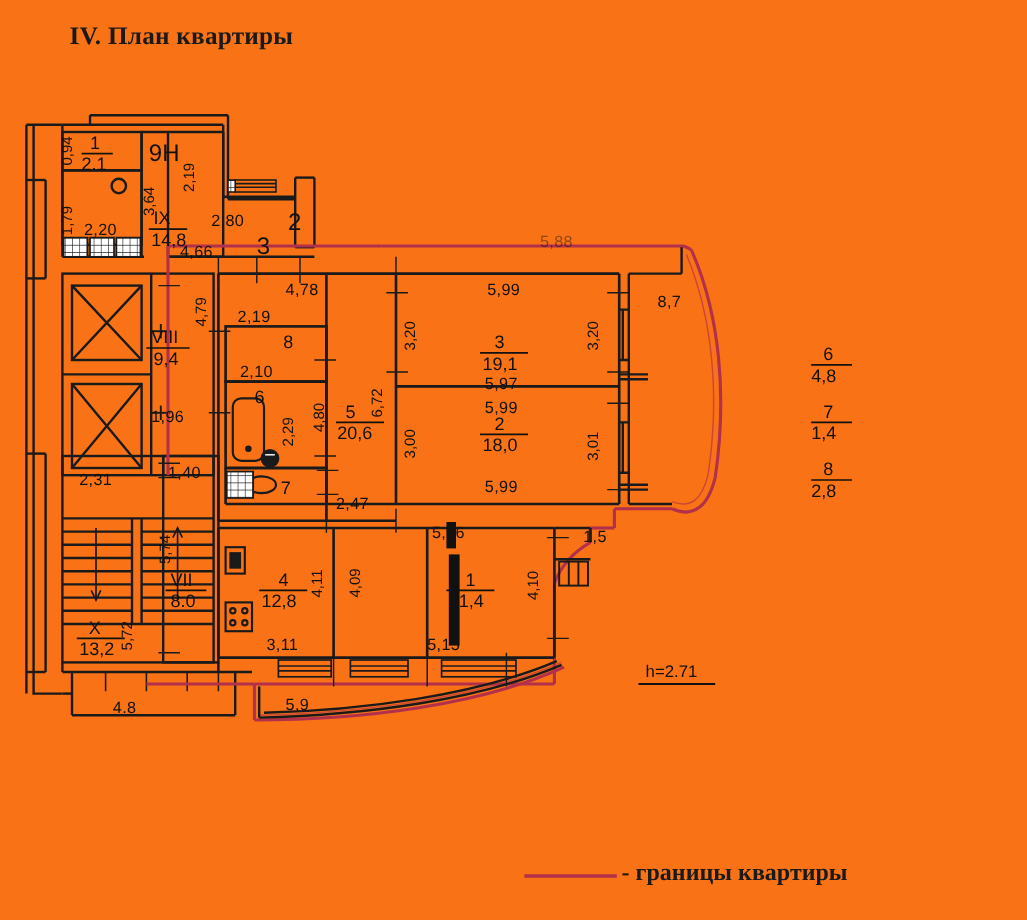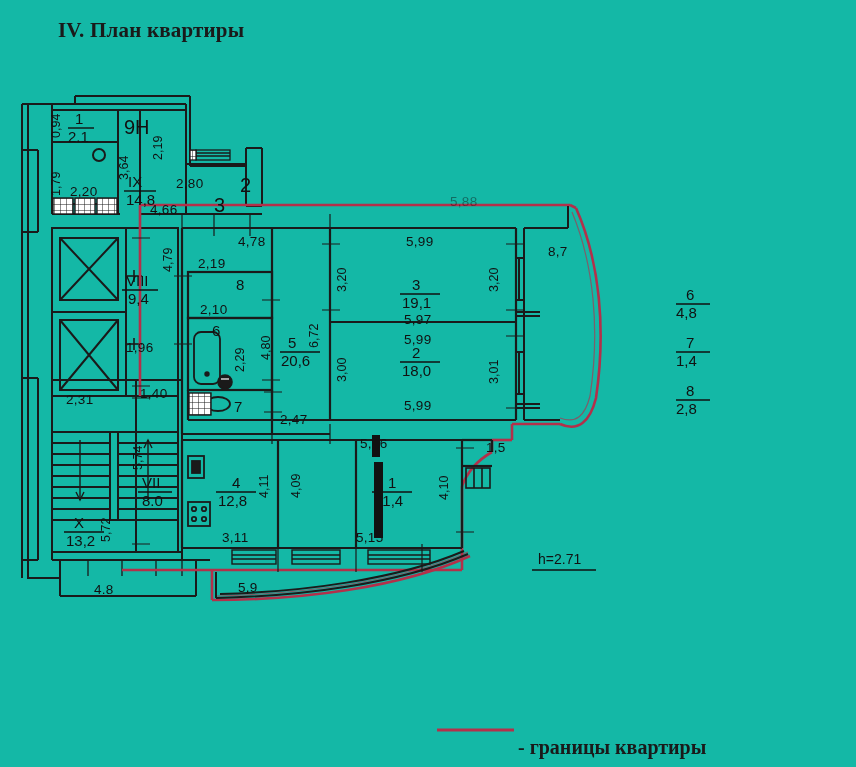--- a/index.html
+++ b/index.html
@@ -12,21 +12,21 @@
     height: 767px;
     position: relative;
     font-family: "Liberation Serif", serif;
     overflow: hidden;
   }
   #page {
     position: absolute;
     left: 0; top: 0;
     width: 856px;
     height: 767px;
-    background: #14b8a6;
+    background: #f97316;
   }
   #title {
     position: absolute;
     left: 58px;
     top: 18px;
     font-family: "Liberation Serif", serif;
     font-size: 21px;
     font-weight: bold;
     color: #1a1a1a;
     letter-spacing: 0.2px;
@@ -39,21 +39,20 @@
   }
   #legend-text {
     position: absolute;
     left: 518px;
     top: 716px;
     font-family: "Liberation Serif", serif;
     font-size: 20px;
     font-weight: bold;
     color: #1a1a1a;
     white-space: nowrap;
-    margin-top: 20px;
   }
   
   .t {
     font-family: "Liberation Sans", sans-serif;
     fill: #111111;
   }
   .dim {
     font-size: 13.5px;
     letter-spacing: 0.3px;
   }

